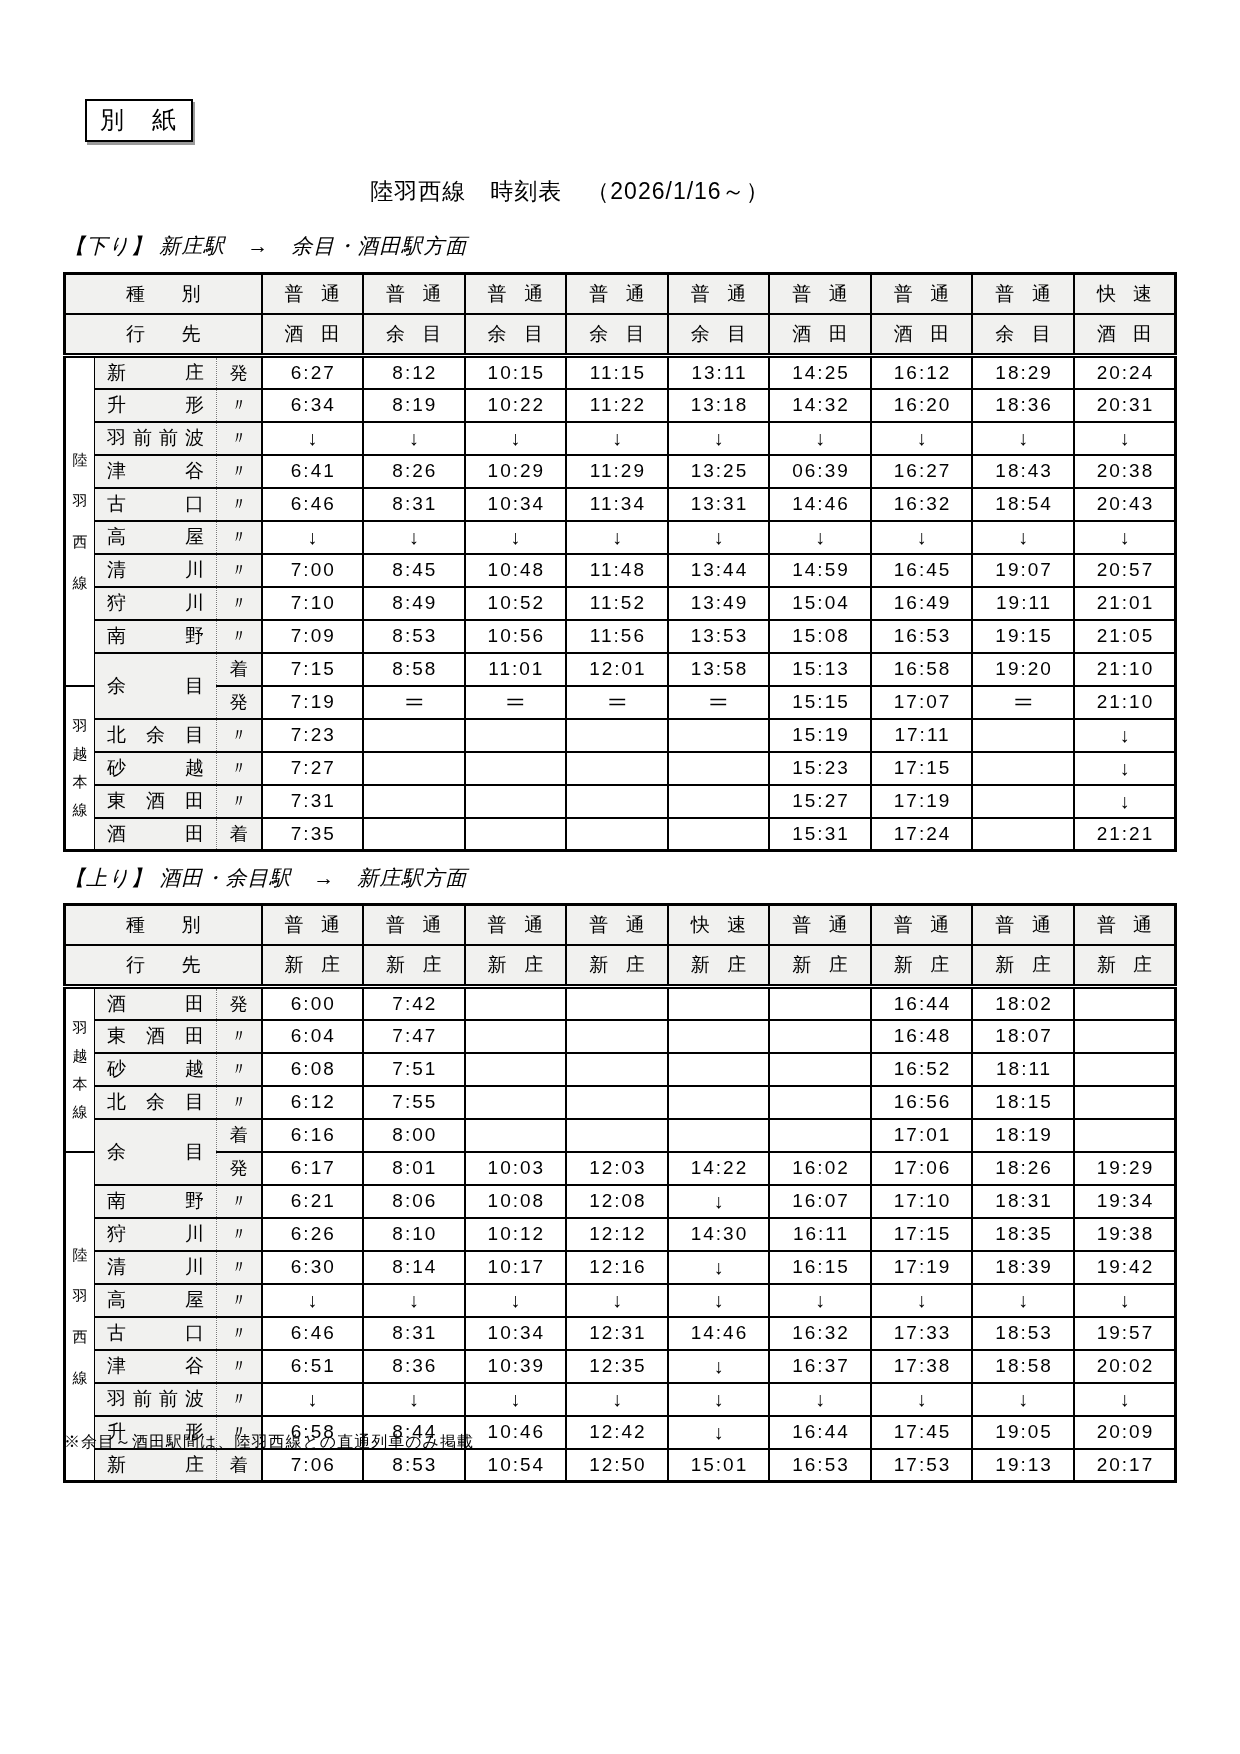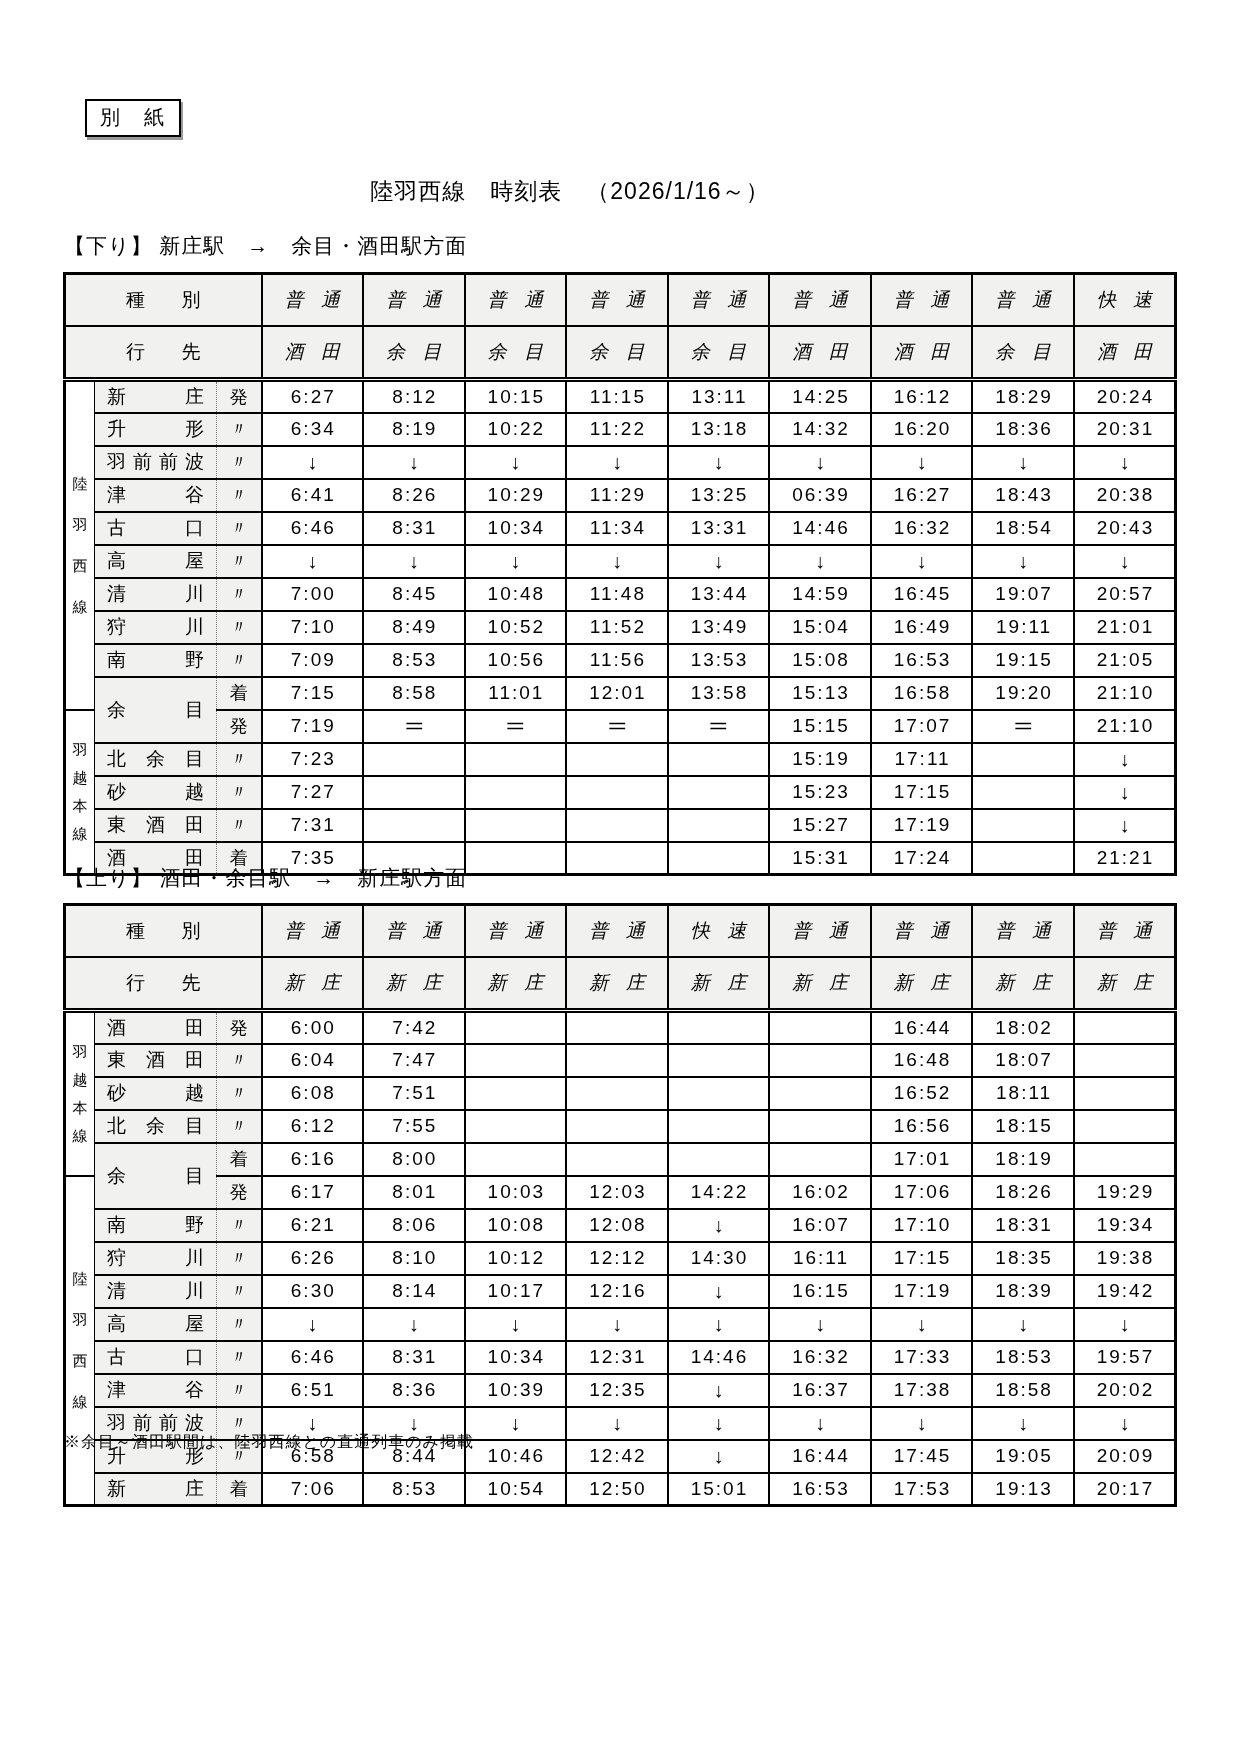--- a/index.html
+++ b/index.html
@@ -6,30 +6,30 @@
   body{
     width:1240px;height:1754px;background:#ffffff;color:#000;
     font-family:"Liberation Sans",sans-serif;overflow:hidden;
     -webkit-font-smoothing:antialiased;
   }
   .page{position:relative;width:1240px;height:1754px;}
 
   .corner-box{
     position:absolute;left:85px;top:99px;
     border:2px solid #000;padding:3px 13px 4px 13px;
-    font-size:20px;letter-spacing:2px;background:#fff;
+    font-size:24px;letter-spacing:2px;background:#fff;
     box-shadow:2px 3px 0 #9a9a9a;
   }
 
   .doc-title{
     position:absolute;left:0;top:176px;width:1140px;
     text-align:center;font-size:23px;letter-spacing:1px;
   }
 
-  .caption{position:absolute;left:64px;font-size:21px;letter-spacing:1px;}
+  .caption{position:absolute;left:64px;font-size:21px;letter-spacing:1px;font-style:italic;}
   .caption.down{top:232px;}
   .caption.up{top:864px;}
 
   table.tt{
     position:absolute;left:63px;width:1114px;
     border-collapse:collapse;table-layout:fixed;
     border:3px solid #000;
   }
   table.tt[data-table="0"]{top:272px;}
   table.tt[data-table="1"]{top:903px;}
@@ -37,21 +37,21 @@
   .tt th,.tt td{
     border:2px solid #000;text-align:center;vertical-align:middle;
     padding:0;overflow:hidden;
   }
   .tt thead tr{height:31px;}
   .tt tbody tr{height:33px;}
   .tt th{background:#f1f1ef;font-weight:normal;font-size:19px;}
   .tt tr.dest-row th{border-bottom:5px double #000;}
 
   .label-head span{display:block;text-align:justify;text-align-last:justify;padding:0 60px;}
-  .col-head span{display:block;text-align:justify;text-align-last:justify;padding:12px 22px;font-style:italic;}
+  .col-head span{display:block;text-align:justify;text-align-last:justify;padding:6px 22px;}
 
   td.group{background:#ffffff;border-right:1px solid #000;}
   td.group .vlabel{
     display:flex;flex-direction:column;align-items:center;justify-content:center;
     height:100%;font-size:15px;line-height:1;
   }
   td.group .vlabel.big{gap:26px;}
   td.group .vlabel.small{gap:13px;}
 
   td.station{background:#f1f1ef;font-size:19px;border-left:1px solid #000;border-right:1px dotted #777;}

